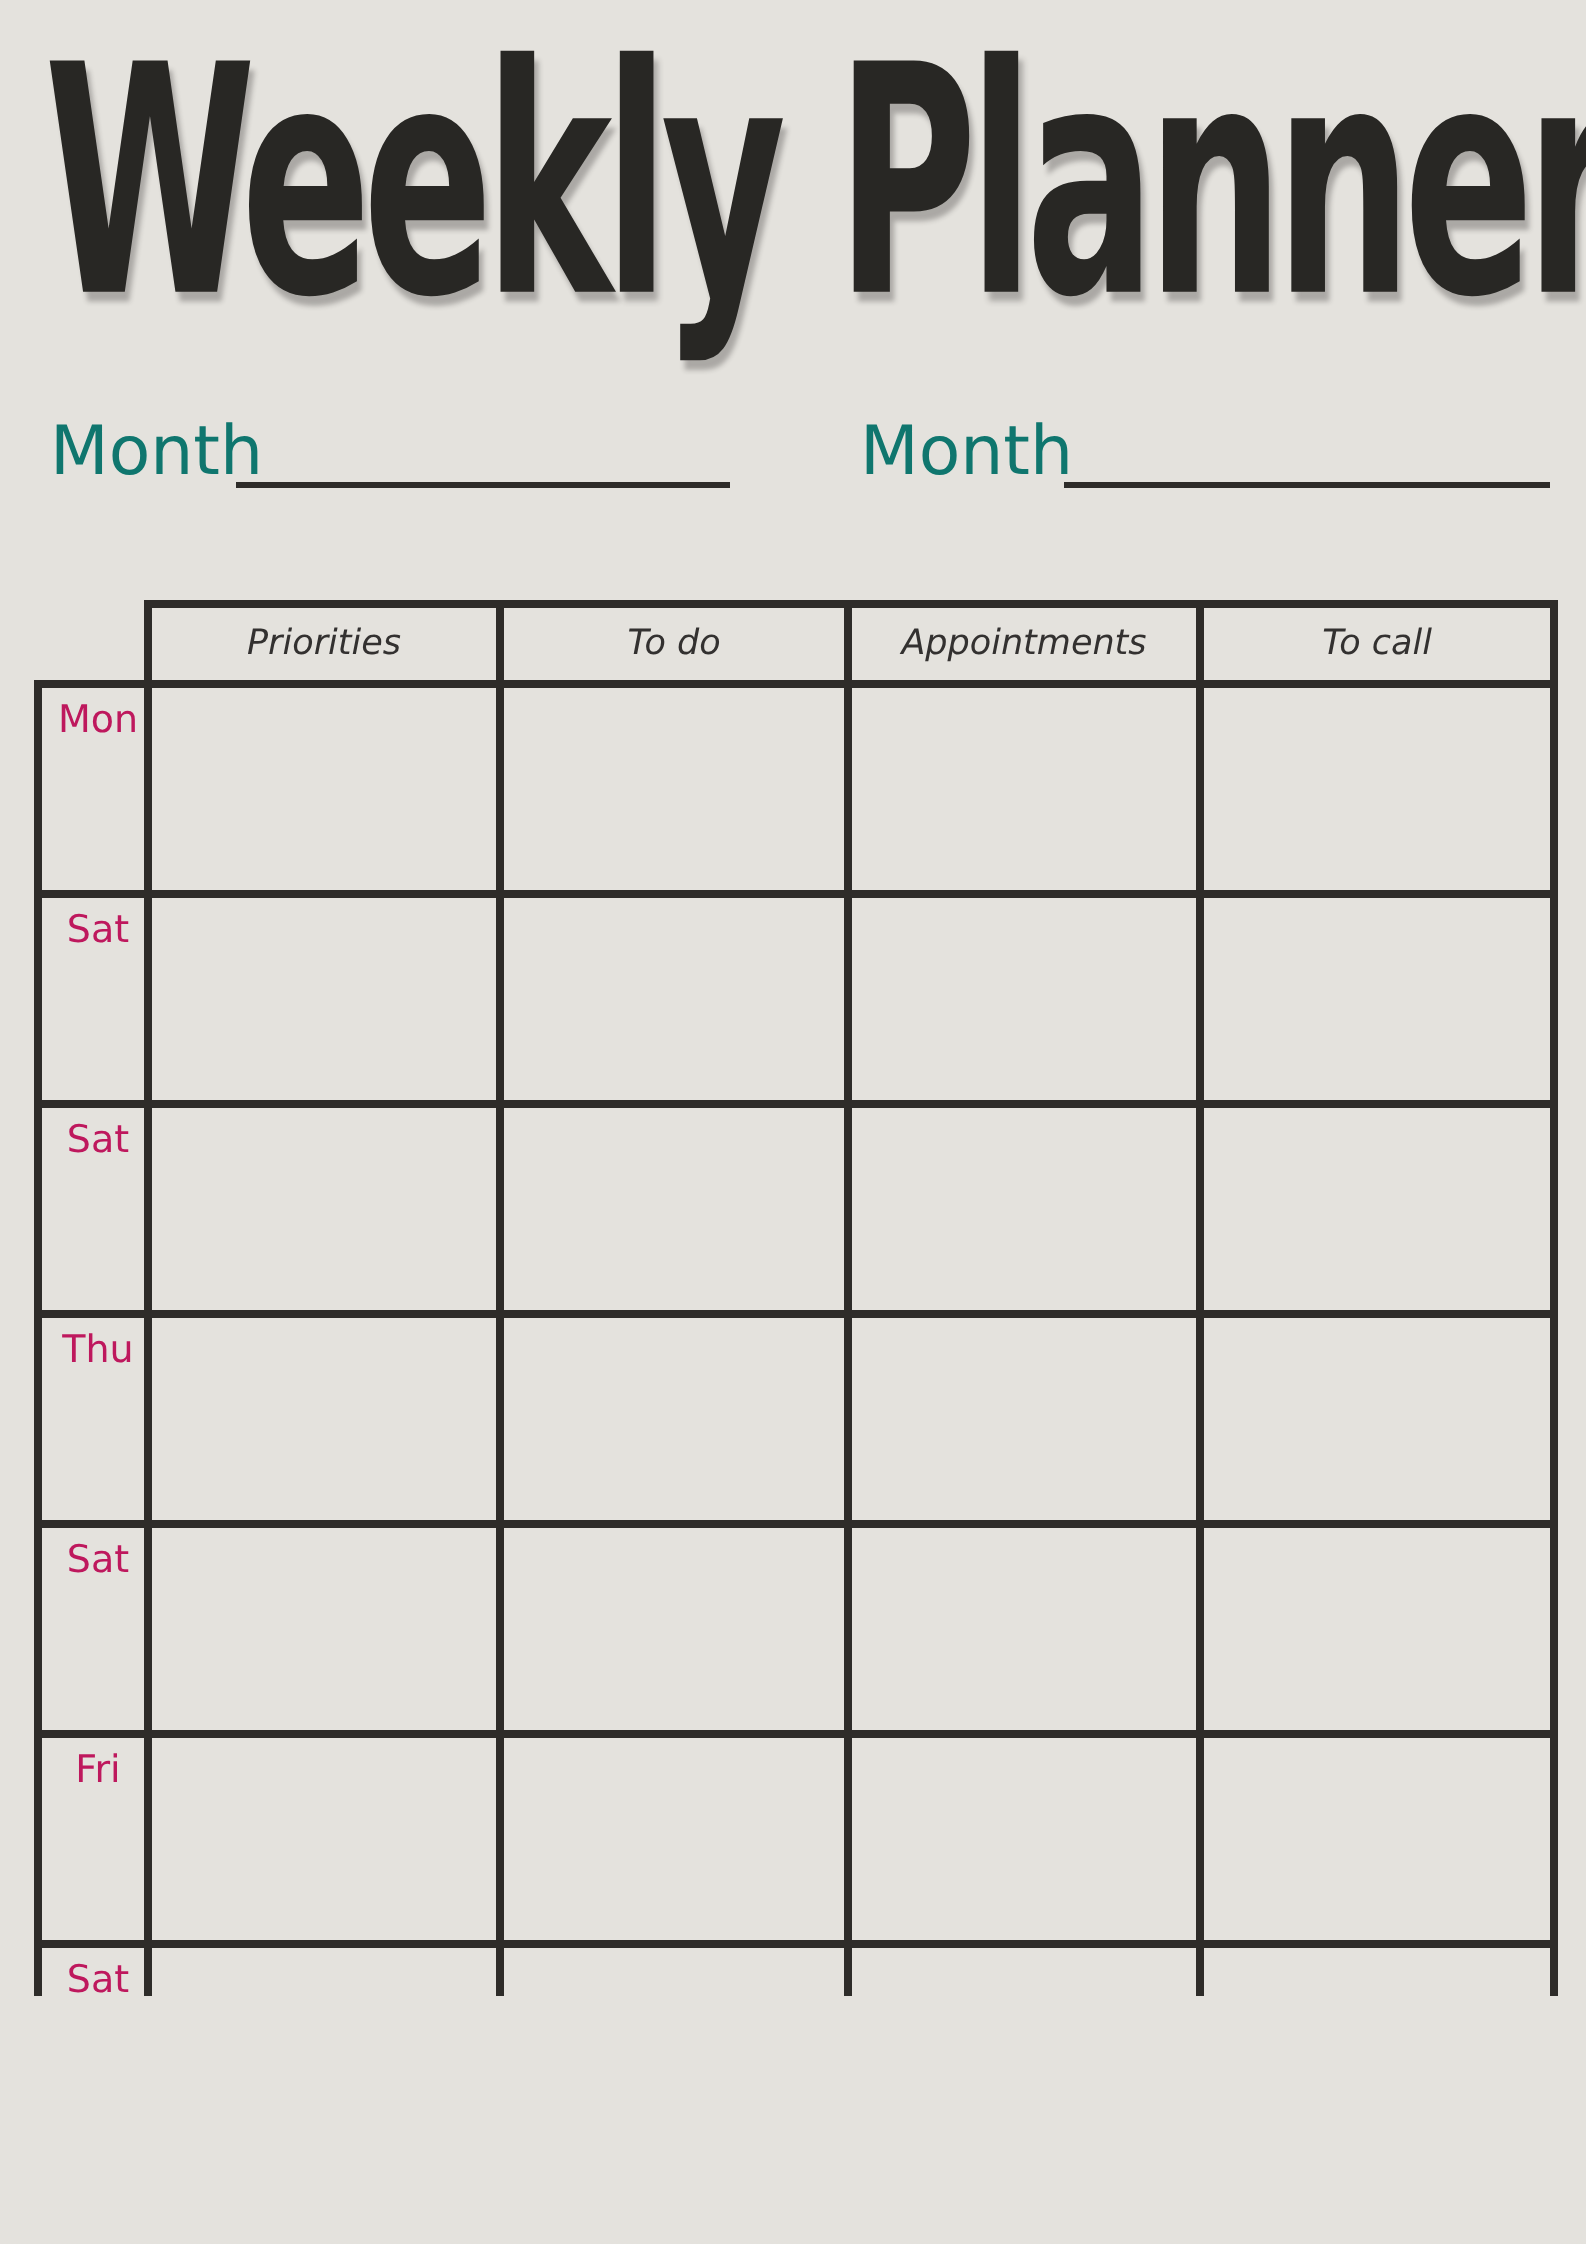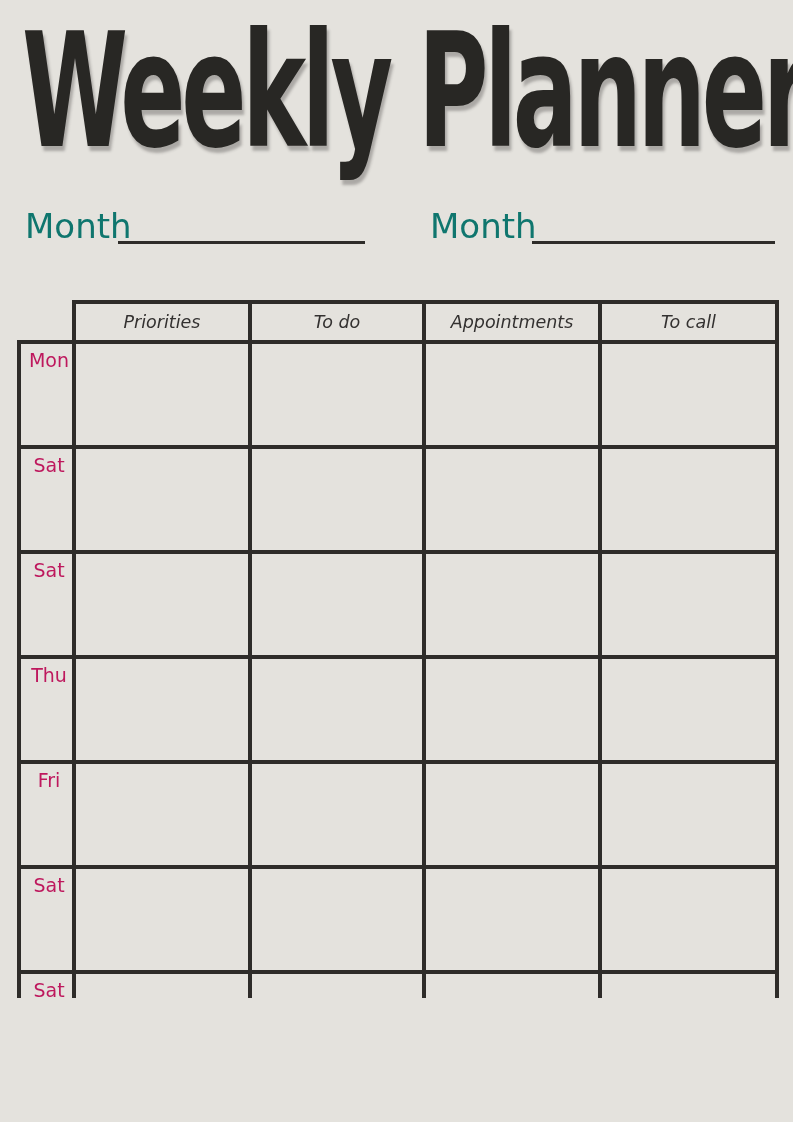--- a/index.html
+++ b/index.html
@@ -138,28 +138,28 @@
         <td class="cell"></td>
       </tr>
       <tr>
         <th class="day-head">Thu</th>
         <td class="cell"></td>
         <td class="cell"></td>
         <td class="cell"></td>
         <td class="cell"></td>
       </tr>
       <tr>
-        <th class="day-head">Fri</th>
+        <th class="day-head">Sat</th>
         <td class="cell"></td>
         <td class="cell"></td>
         <td class="cell"></td>
         <td class="cell"></td>
       </tr>
       <tr>
-        <th class="day-head">Sat</th>
+        <th class="day-head">Fri</th>
         <td class="cell"></td>
         <td class="cell"></td>
         <td class="cell"></td>
         <td class="cell"></td>
       </tr>
       <tr>
         <th class="day-head">Sat</th>
         <td class="cell"></td>
         <td class="cell"></td>
         <td class="cell"></td>

